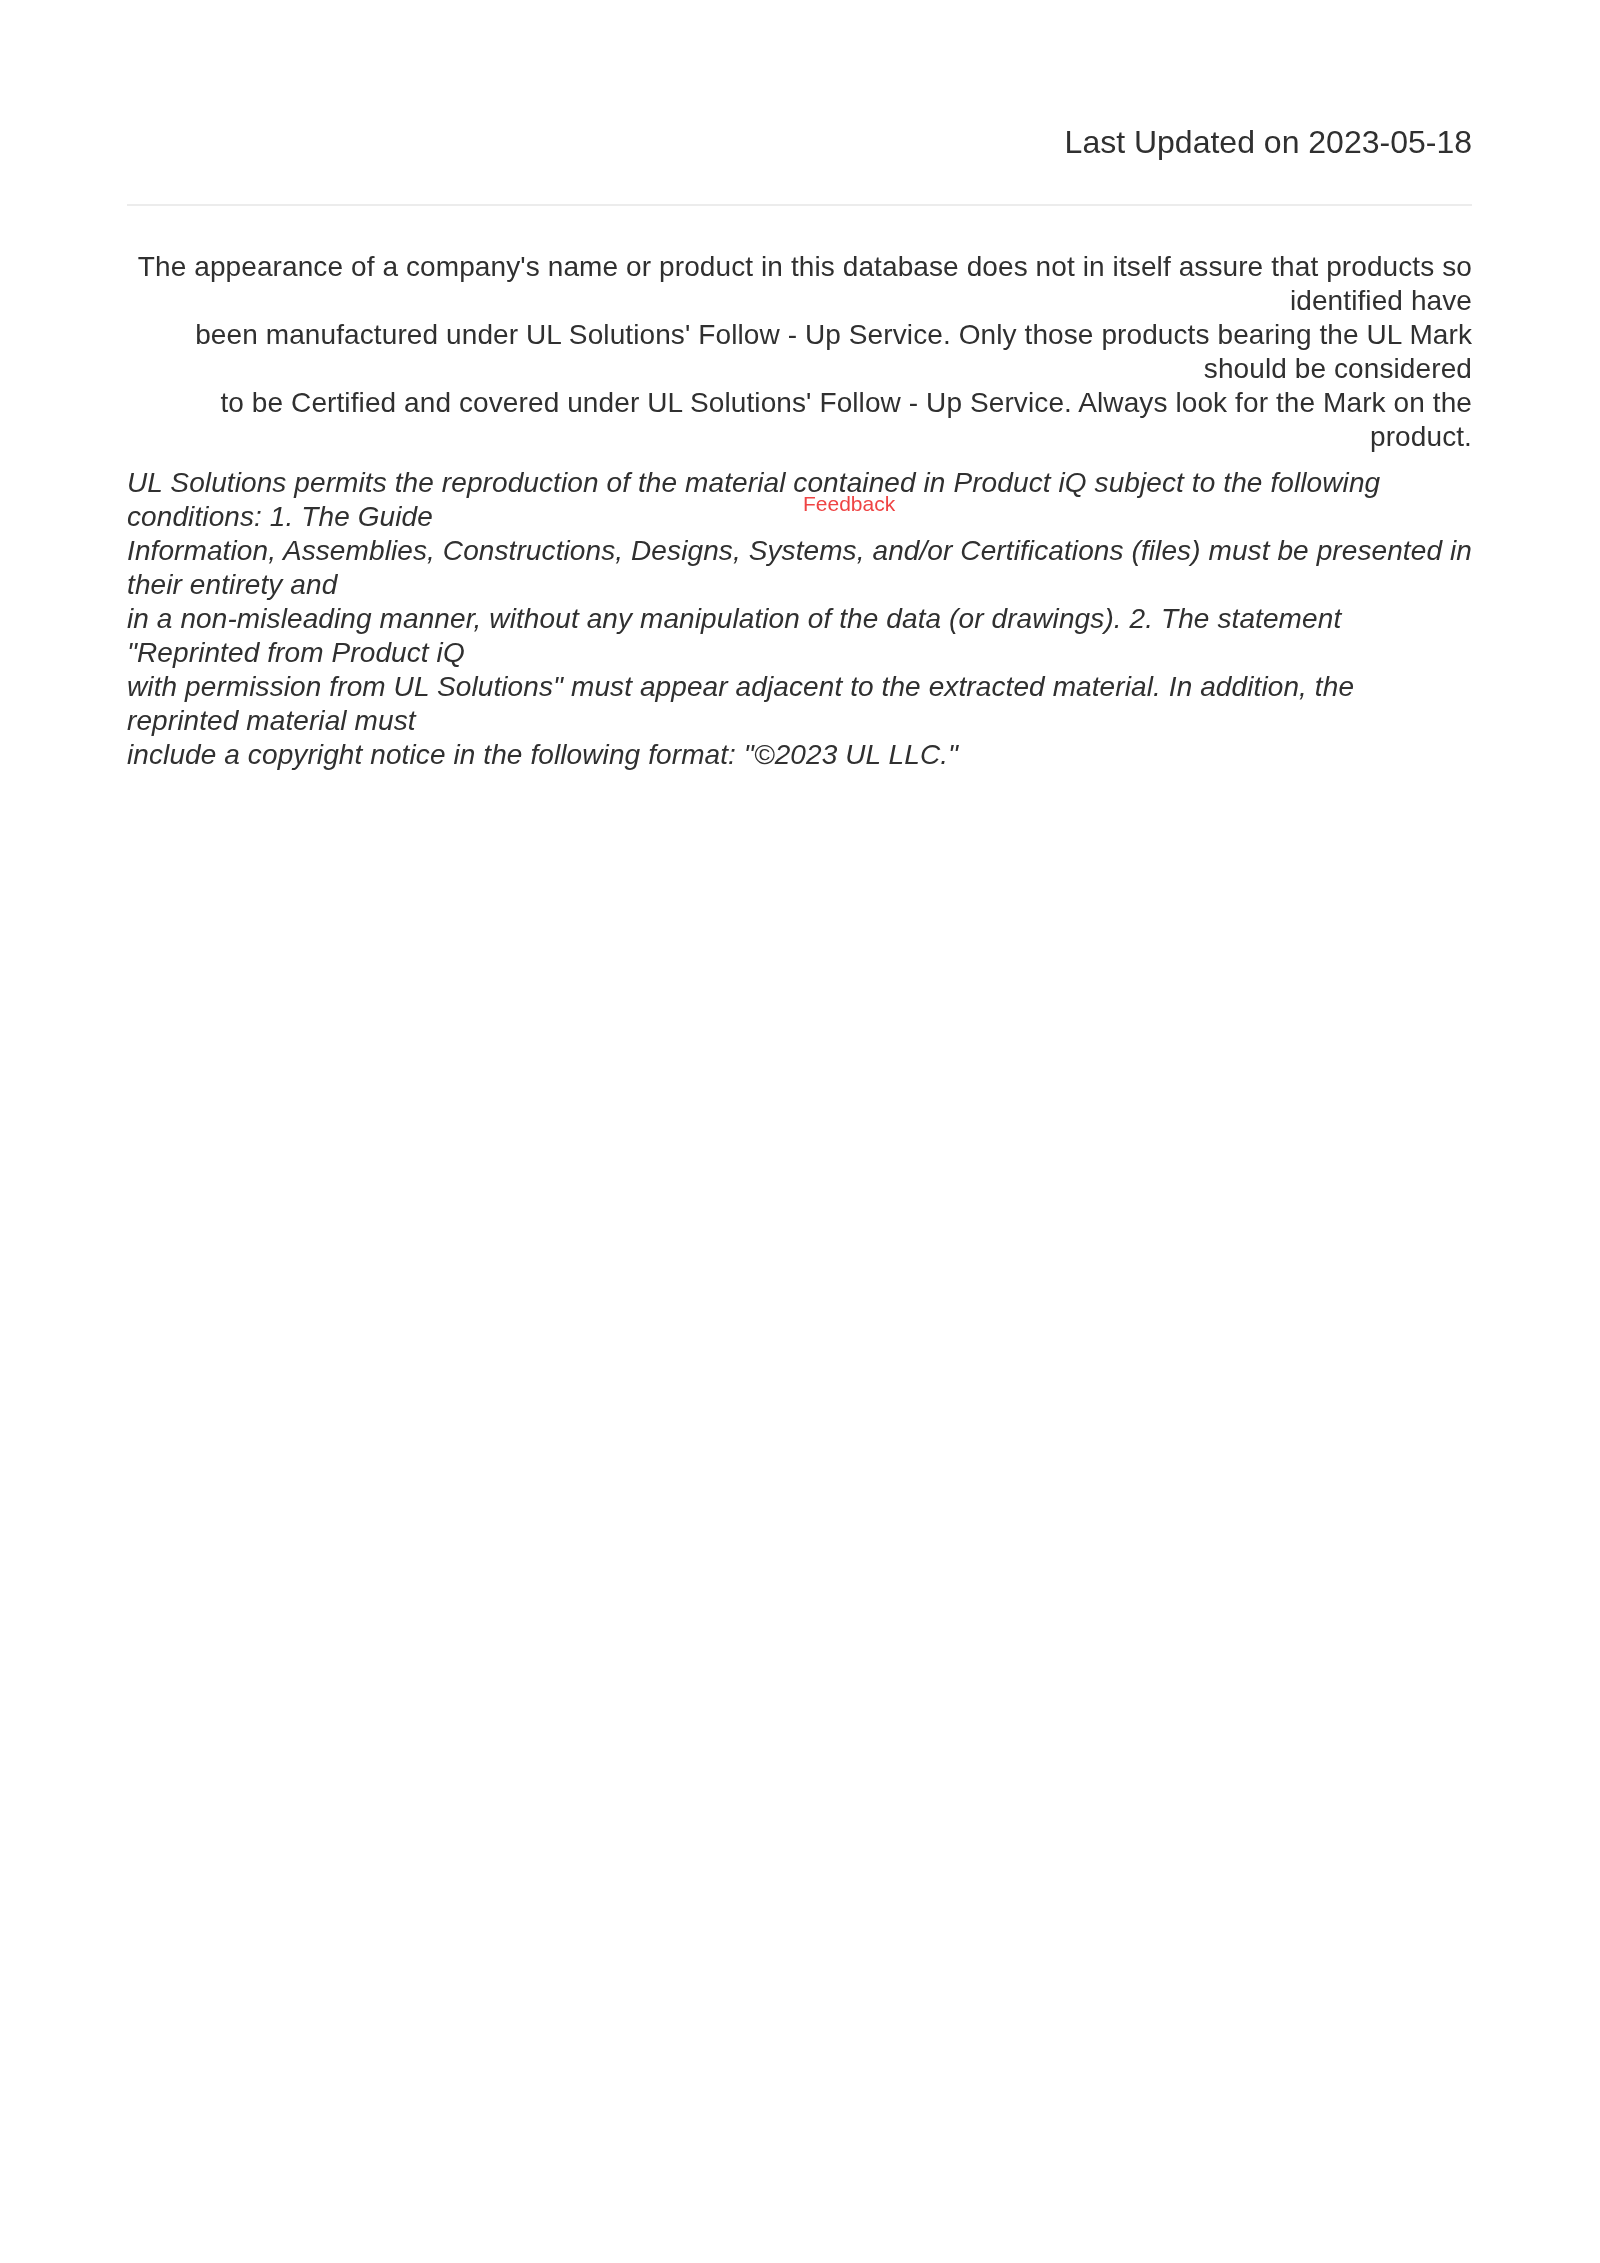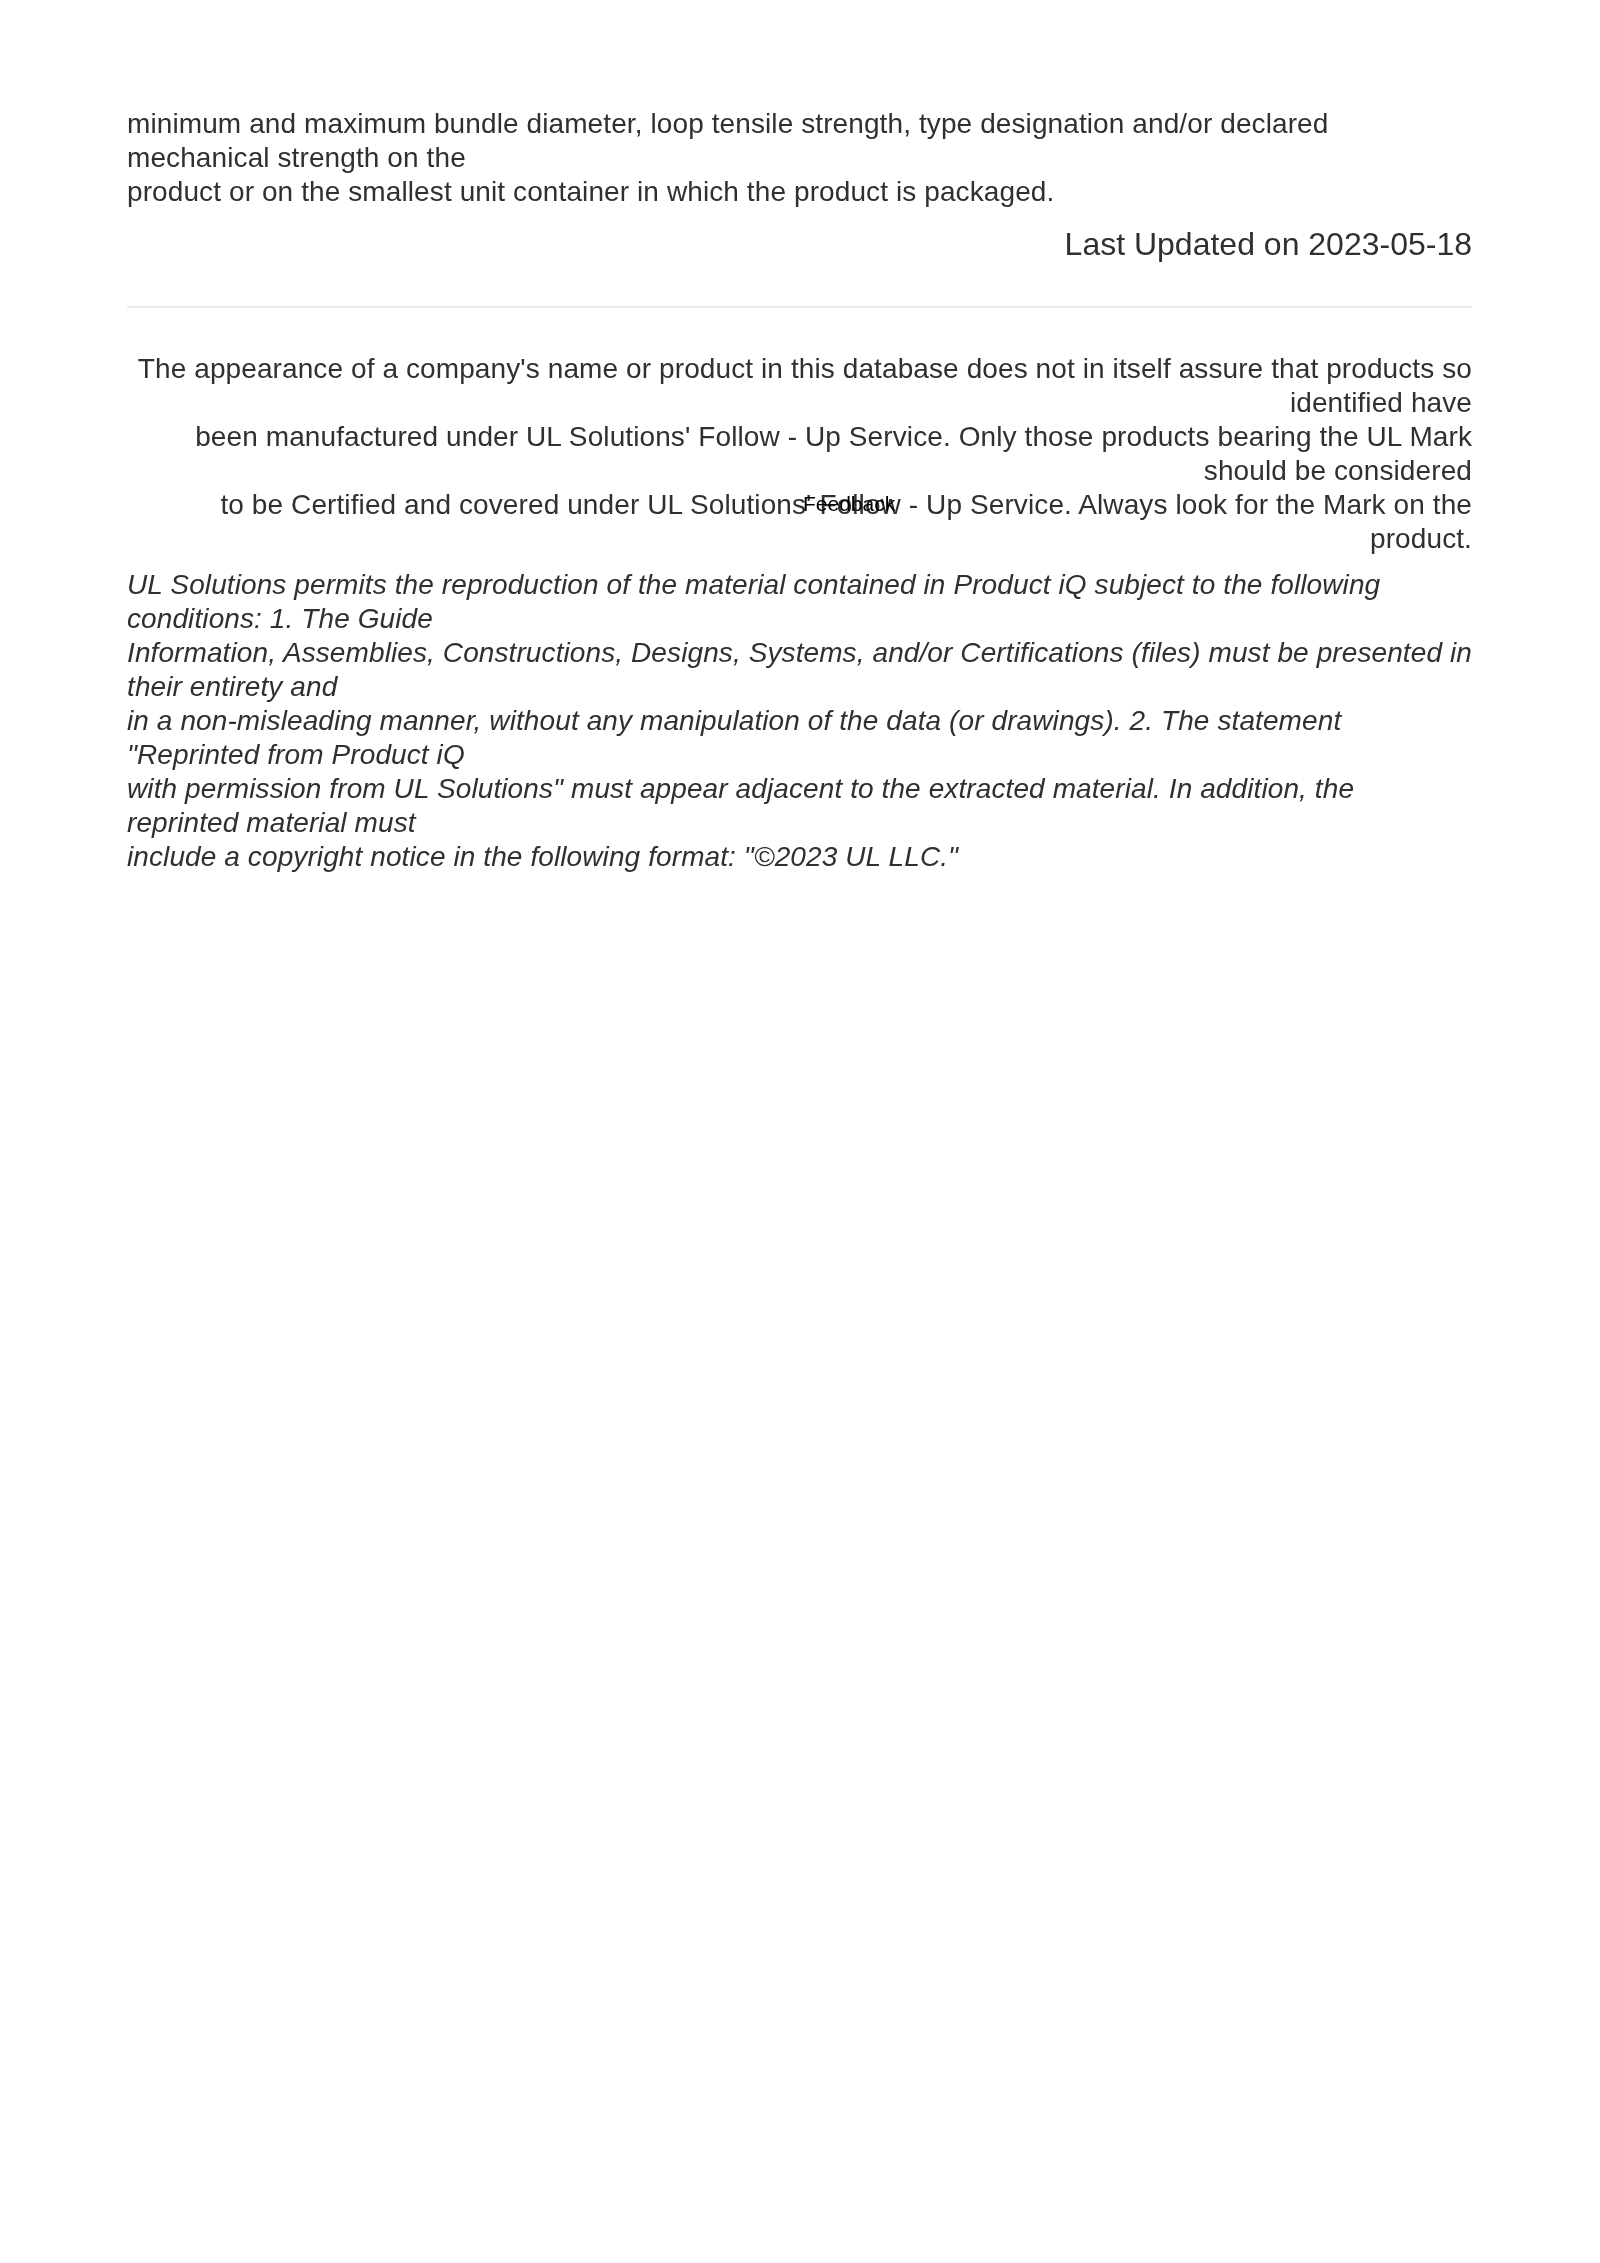--- a/index.html
+++ b/index.html
@@ -47,35 +47,33 @@
   .para-3 {
     margin-top: 12px;
     font-style: italic;
   }
   .feedback {
     position: absolute;
     left: 803px;
     top: 492px;
     font-size: 21px;
     line-height: 24px;
-    color: #000000;
+    color: #ef4444;
     background: transparent;
     border: none;
     padding: 0;
     font-family: "Liberation Sans", sans-serif;
     cursor: pointer;
   }
 </style>
 </head>
 <body>
 
 <div class="content">
 
-  <p class="para">minimum and maximum bundle diameter, loop tensile strength, type designation and/or declared mechanical strength on the
-product or on the smallest unit container in which the product is packaged.</p>
 
   <div class="last-updated">Last Updated on 2023-05-18</div>
 
   <hr class="divider">
 
   <p class="para para-2">The appearance of a company's name or product in this database does not in itself assure that products so identified have
 been manufactured under UL Solutions' Follow - Up Service. Only those products bearing the UL Mark should be considered
 to be Certified and covered under UL Solutions' Follow - Up Service. Always look for the Mark on the product.</p>
 
   <p class="para para-3">UL Solutions permits the reproduction of the material contained in Product iQ subject to the following conditions: 1. The Guide

